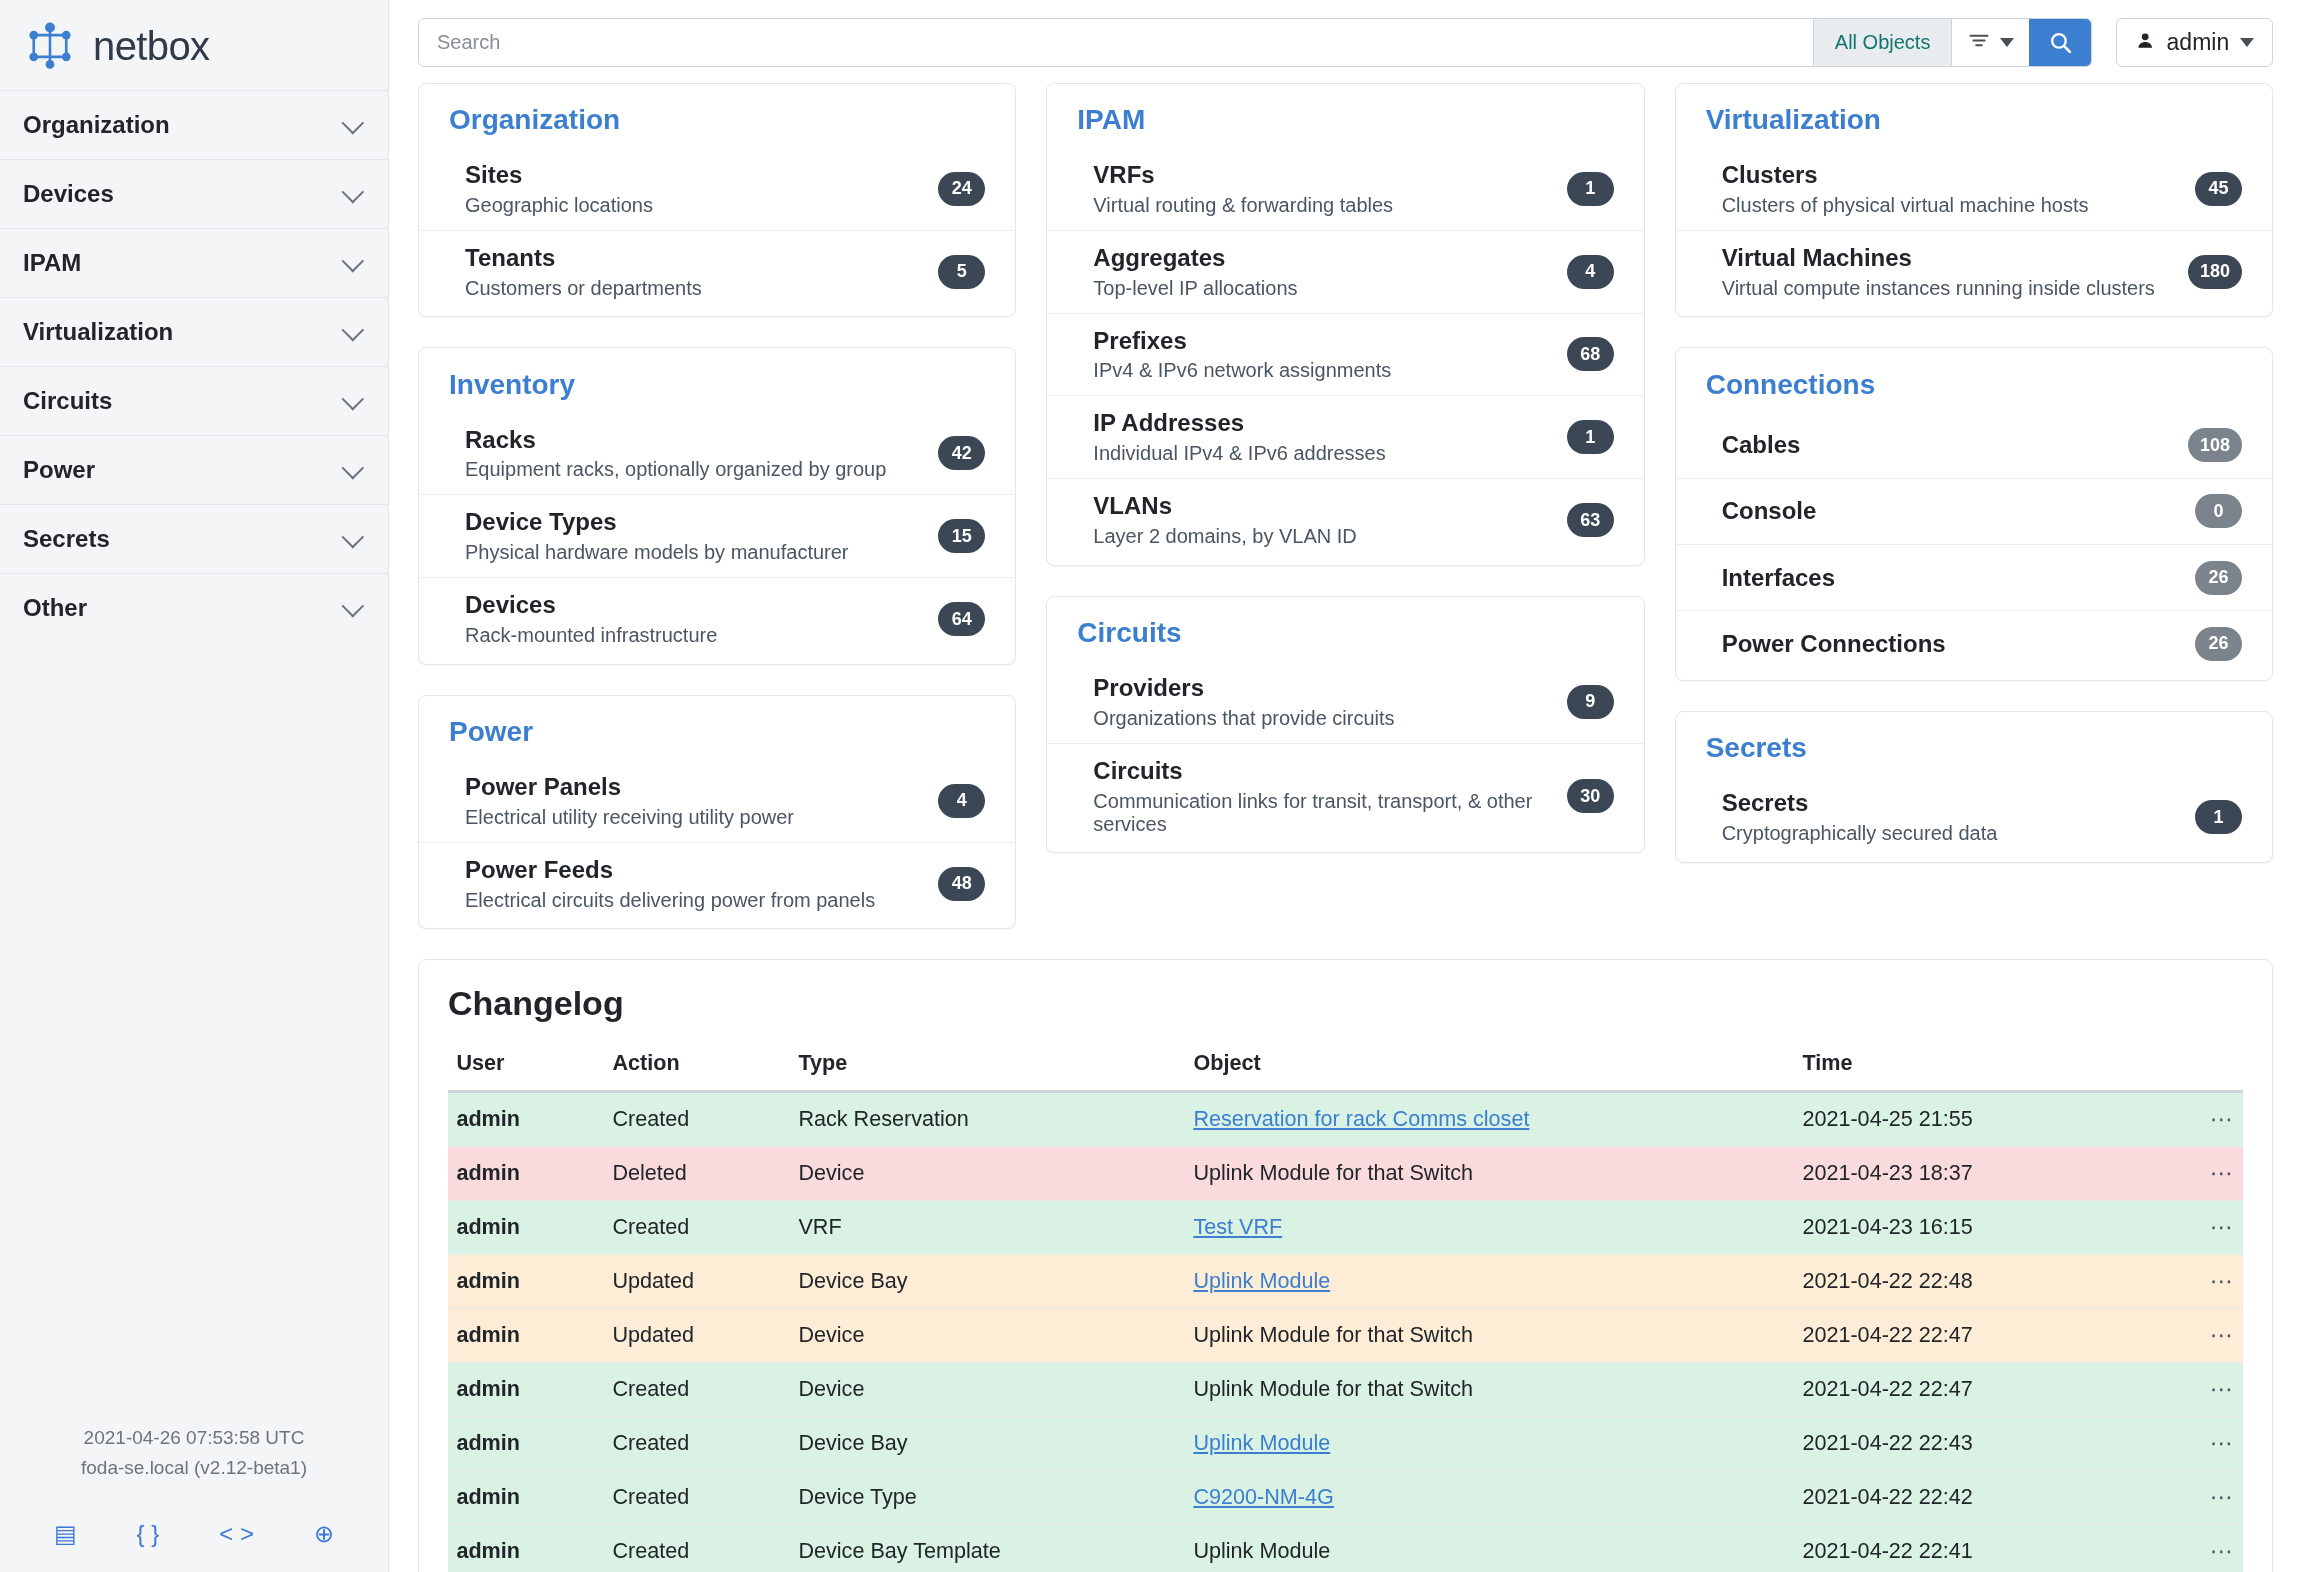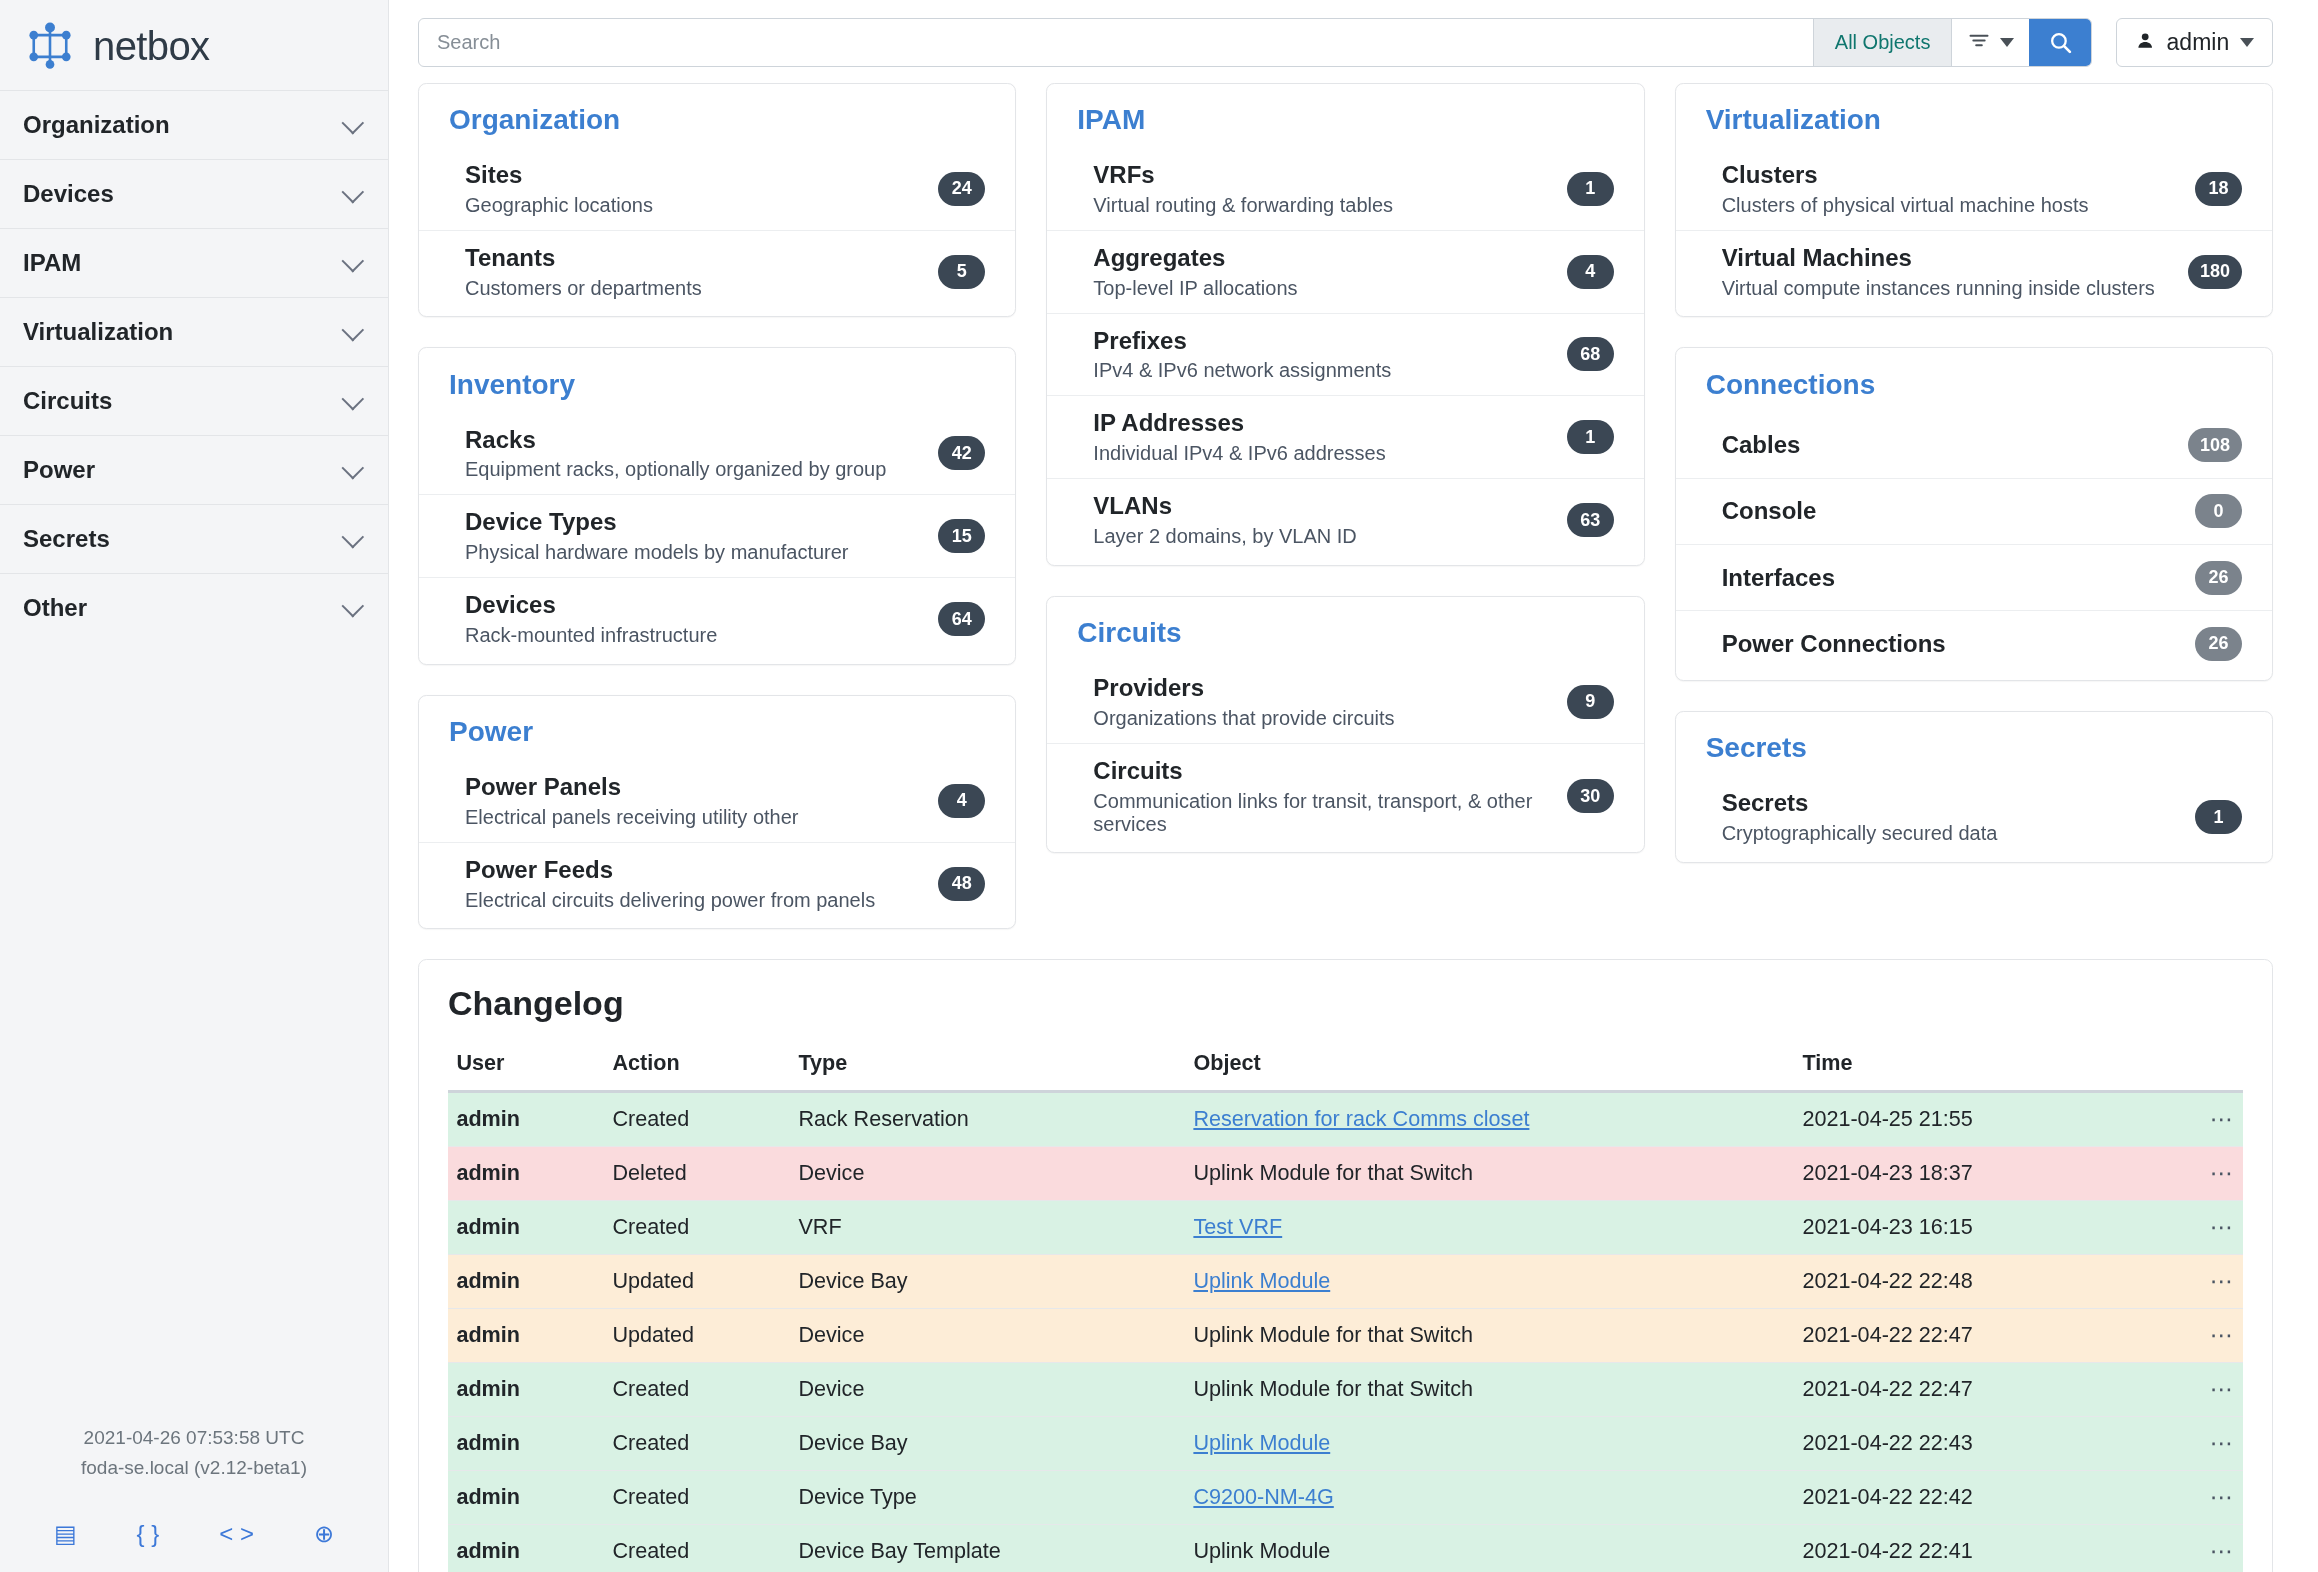--- a/index.html
+++ b/index.html
@@ -423,21 +423,21 @@
               </div>
               <span class="badge">64</span>
             </div>
           </div>
 
           <div class="card">
             <div class="card-title">Power</div>
             <div class="row">
               <div class="row-txt">
                 <span class="row-name">Power Panels</span>
-                <span class="row-desc">Electrical panels receiving utility other</span>
+                <span class="row-desc">Electrical utility receiving utility power</span>
               </div>
               <span class="badge">4</span>
             </div>
             <div class="row">
               <div class="row-txt">
                 <span class="row-name">Power Feeds</span>
                 <span class="row-desc">Electrical circuits delivering power from panels</span>
               </div>
               <span class="badge">48</span>
             </div>
@@ -508,21 +508,21 @@
 
         <div class="col">
 
           <div class="card">
             <div class="card-title">Virtualization</div>
             <div class="row">
               <div class="row-txt">
                 <span class="row-name">Clusters</span>
                 <span class="row-desc">Clusters of physical virtual machine hosts</span>
               </div>
-              <span class="badge">18</span>
+              <span class="badge">45</span>
             </div>
             <div class="row">
               <div class="row-txt">
                 <span class="row-name">Virtual Machines</span>
                 <span class="row-desc">Virtual compute instances running inside clusters</span>
               </div>
               <span class="badge">180</span>
             </div>
           </div>
 

